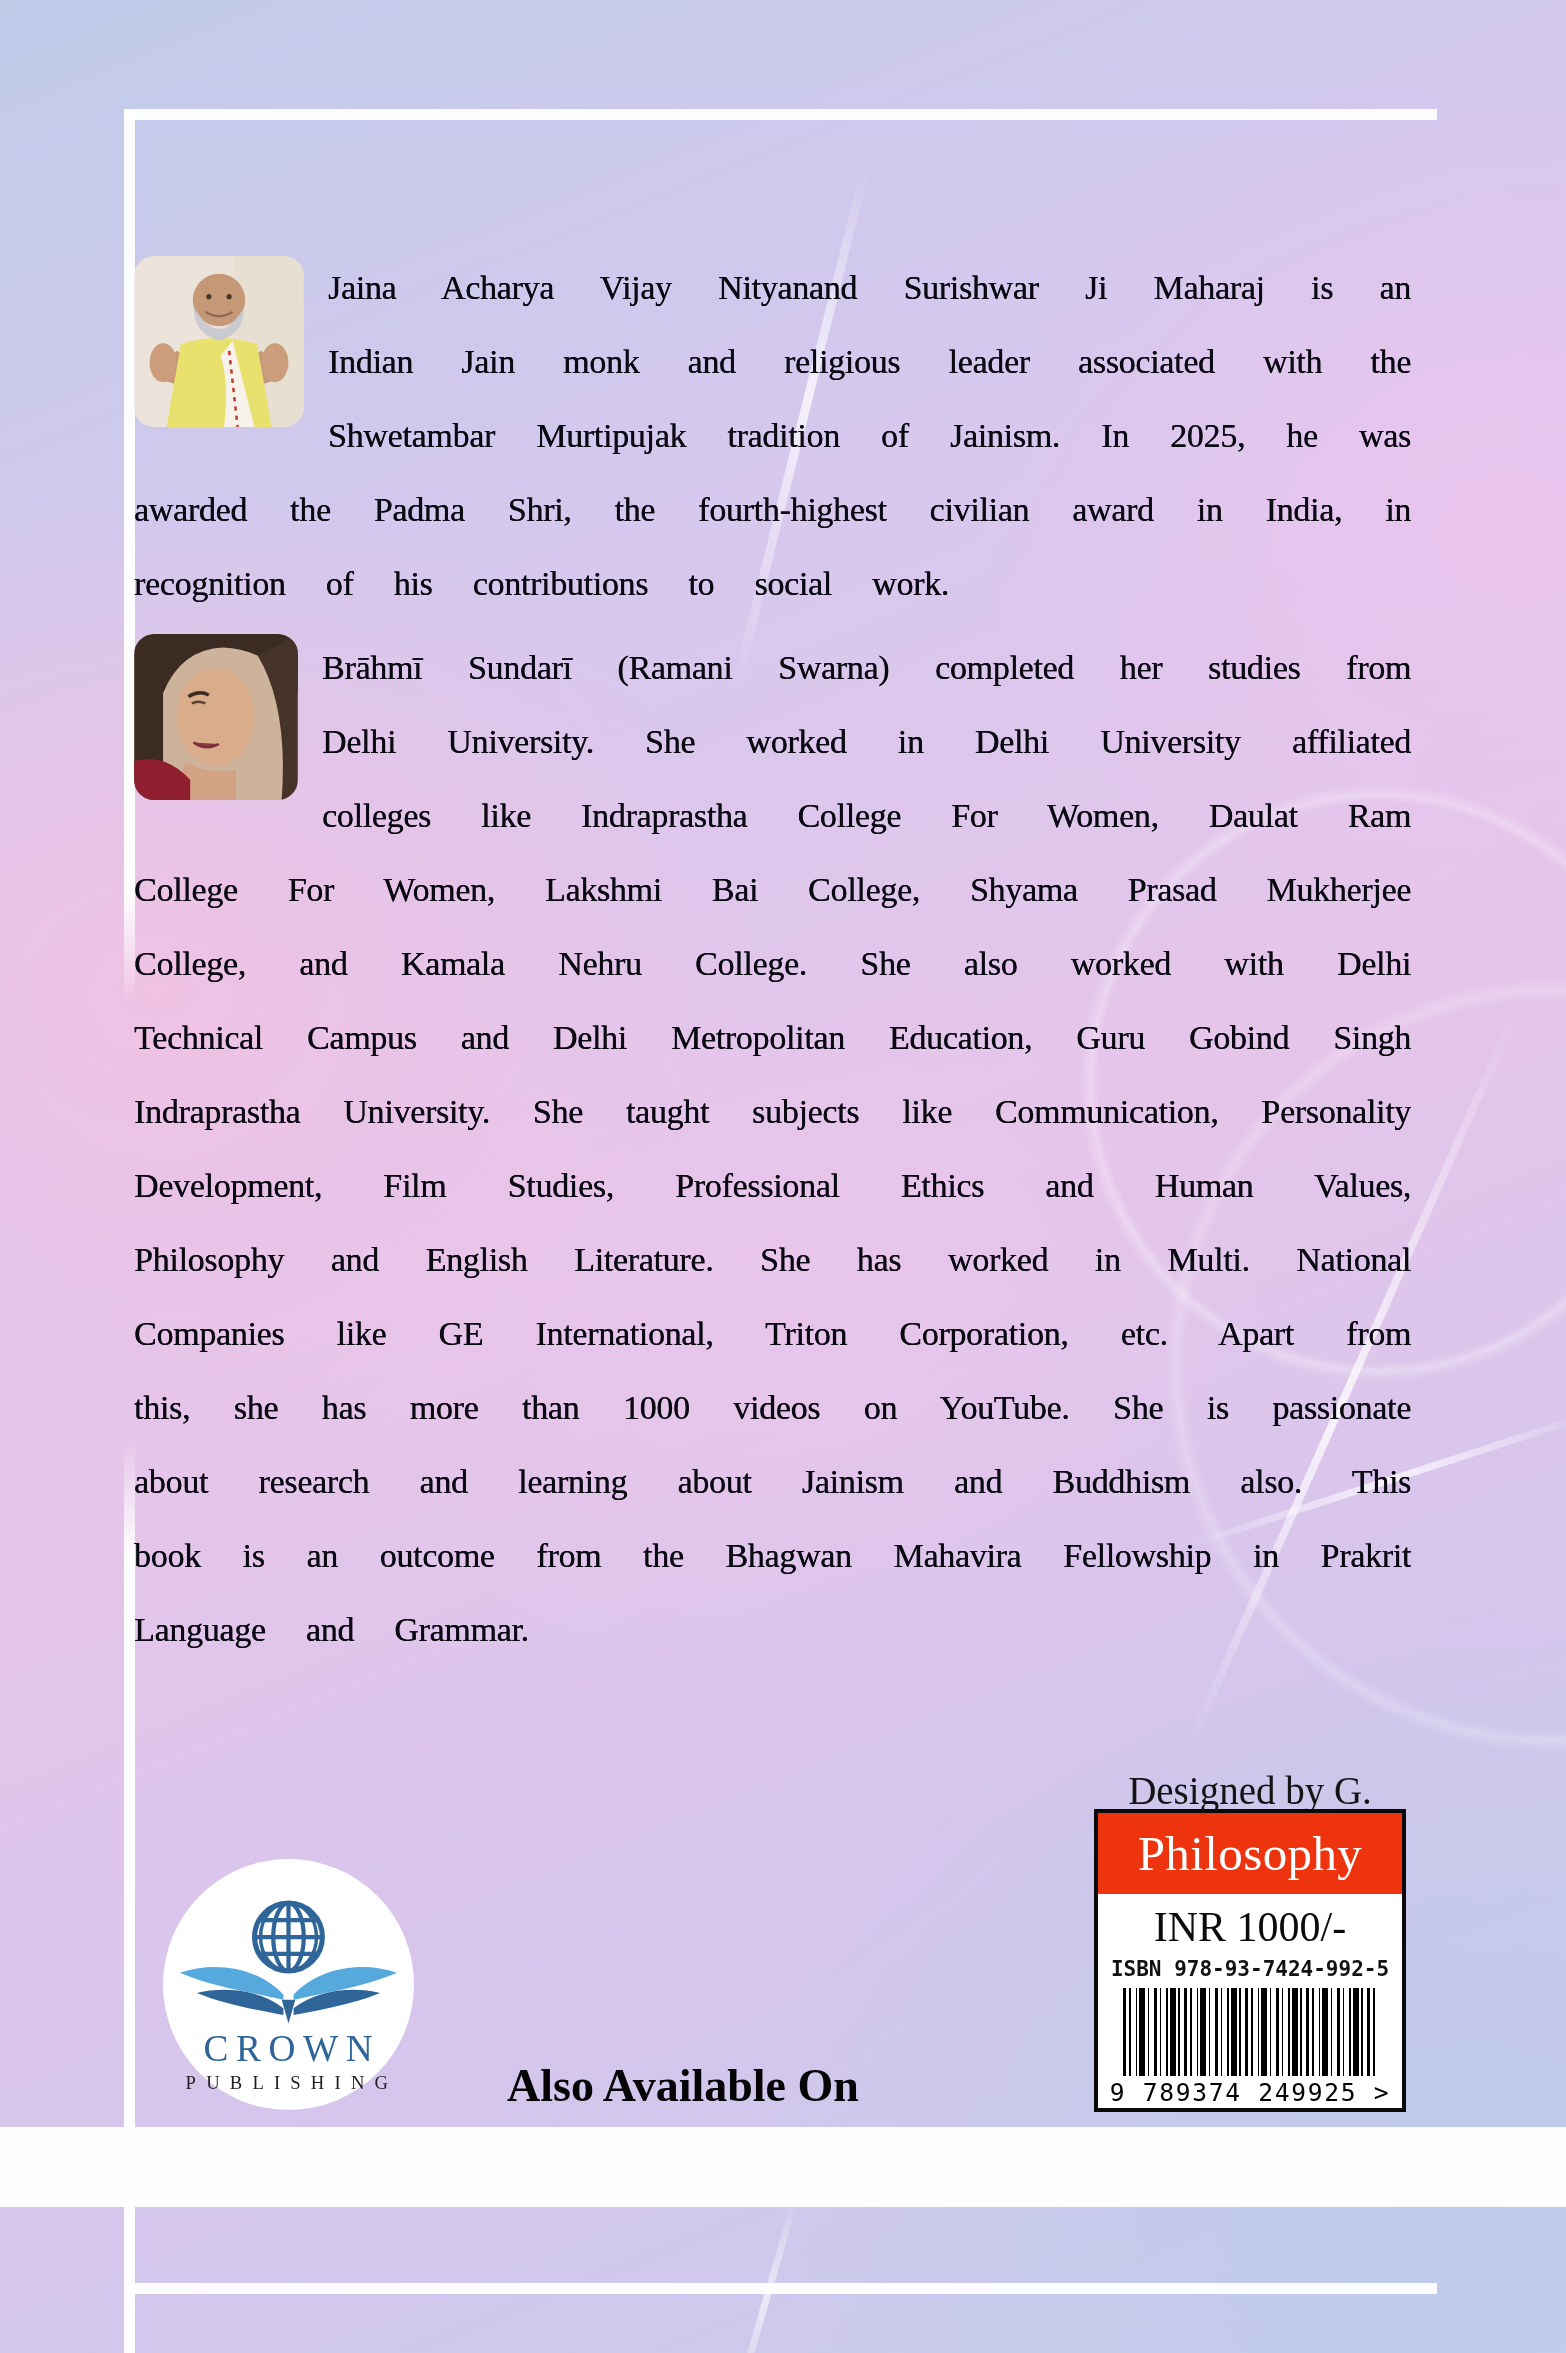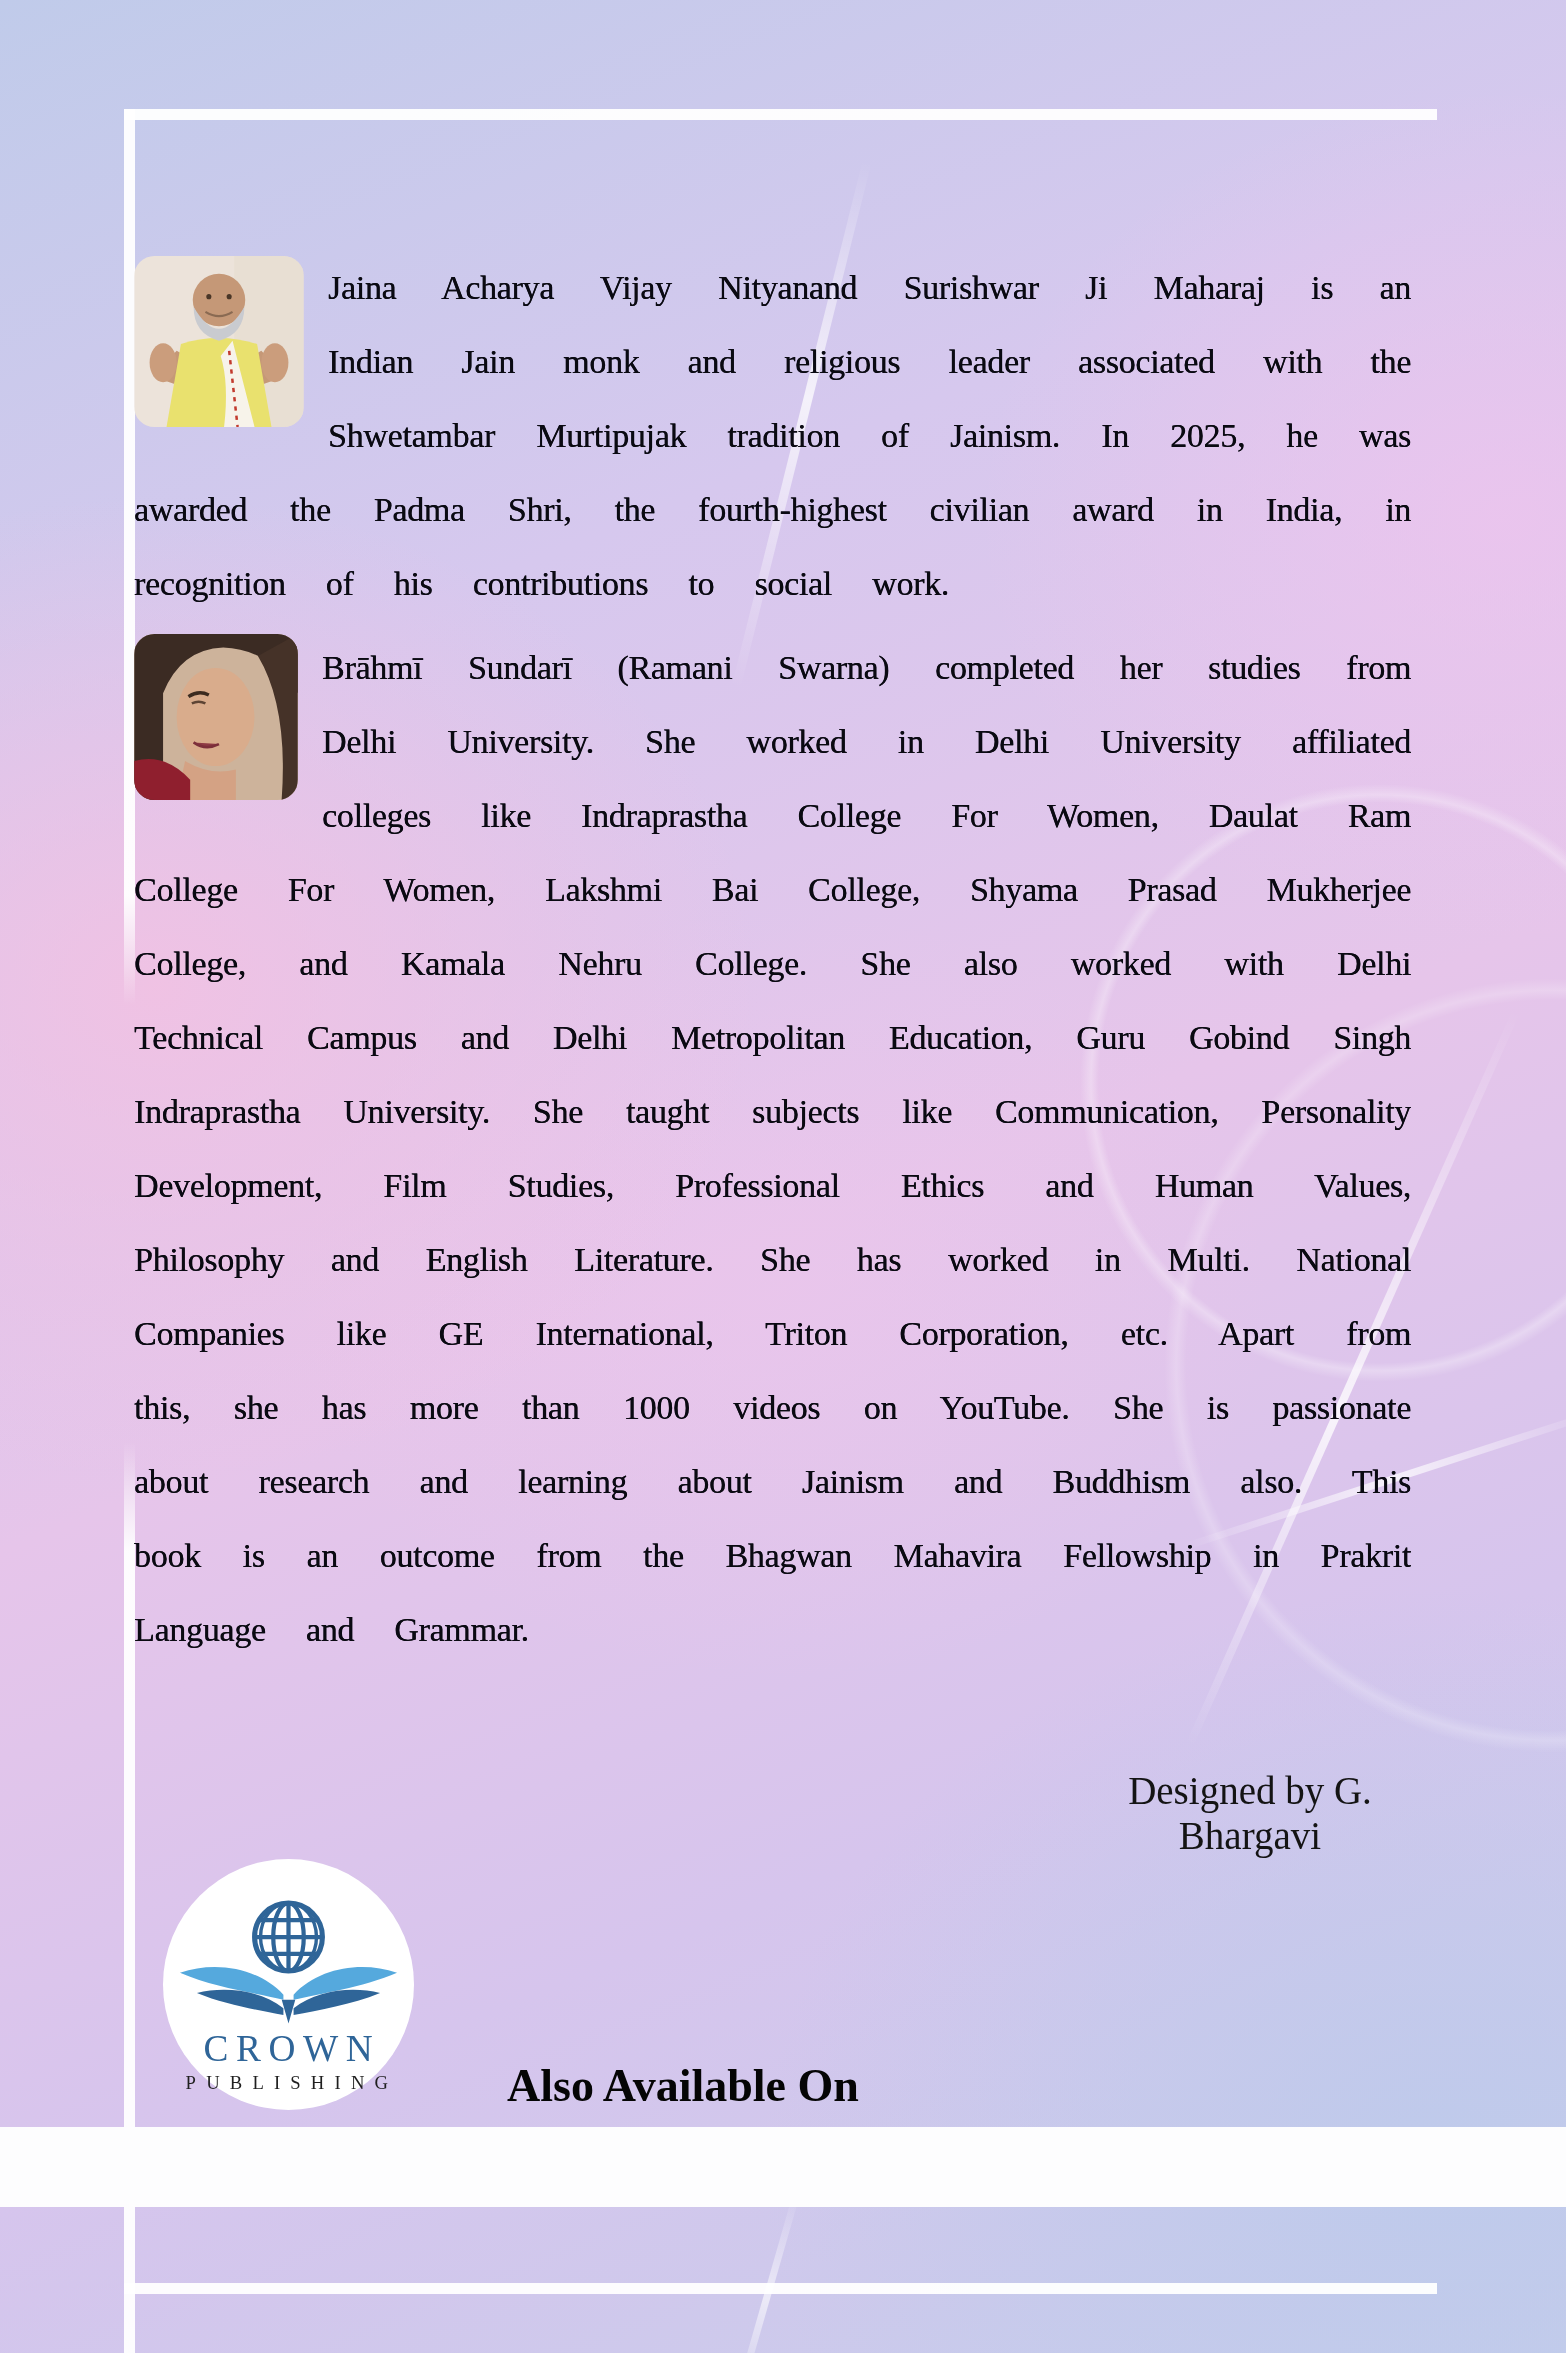--- a/index.html
+++ b/index.html
@@ -160,20 +160,29 @@
       </g>
       <text x="152" y="238" text-anchor="middle" font-family="Liberation Serif, serif" font-size="44" letter-spacing="9" style="fill:var(--crown-blue,#2f6598)">CROWN</text>
       <text x="152" y="271" text-anchor="middle" font-family="Liberation Serif, serif" font-size="22" letter-spacing="12" fill="#1f1f1f">PUBLISHING</text>
     </svg>
   </div>
 
   <div class="also">Also Available On</div>
 
   <div class="designed">Designed by G. Bhargavi</div>
 
+  <div class="label">
+    <div class="genre-band">
+      <span>Philosophy</span>
+    </div>
+    <div class="price">INR 1000/-</div>
+    <div class="isbn">ISBN 978-93-7424-992-5</div>
+    <div class="bars"></div>
+    <div class="digits">9 789374 249925 &gt;</div>
+  </div>
 
   <div class="bottom-bar">
 
     
 
     
 
     
 
     

